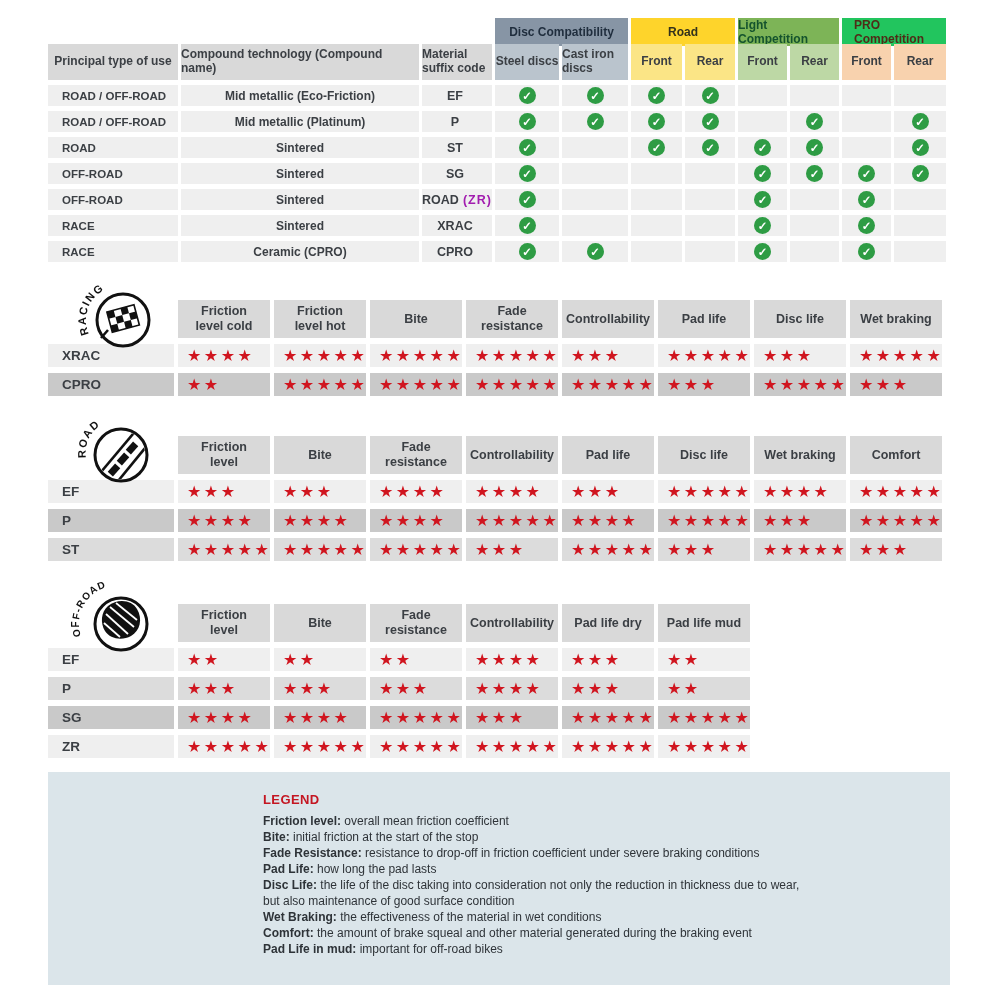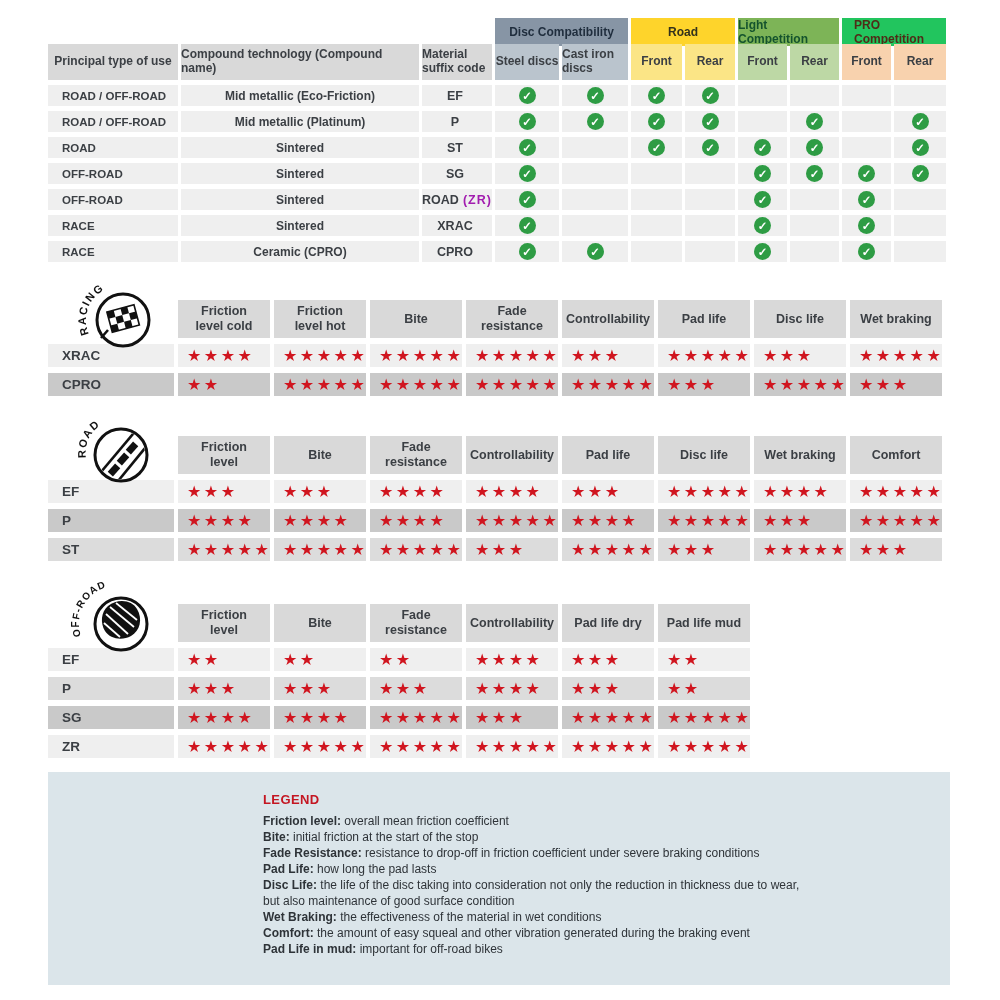--- a/index.html
+++ b/index.html
@@ -440,15 +440,15 @@
 
 <div class="legend">
   <div class="ltitle">LEGEND</div>
   <div class="litem"><b>Friction level:</b><span> overall mean friction coefficient</span></div>
   <div class="litem"><b>Bite:</b><span> initial friction at the start of the stop</span></div>
   <div class="litem"><b>Fade Resistance:</b><span> resistance to drop-off in friction coefficient under severe braking conditions</span></div>
   <div class="litem"><b>Pad Life:</b><span> how long the pad lasts</span></div>
   <div class="litem"><b>Disc Life:</b><span> the life of the disc taking into consideration not only the reduction in thickness due to wear,</span></div>
   <div class="litem"><b></b><span>but also maintenance of good surface condition</span></div>
   <div class="litem"><b>Wet Braking:</b><span> the effectiveness of the material in wet conditions</span></div>
-  <div class="litem"><b>Comfort:</b><span> the amount of easy squeal and other vibration generated during the braking event</span></div>
+  <div class="litem"><b>Comfort:</b><span> the amount of brake squeal and other material generated during the braking event</span></div>
   <div class="litem"><b>Pad Life in mud:</b><span> important for off-road bikes</span></div>
 </div>
 
 </body></html>

